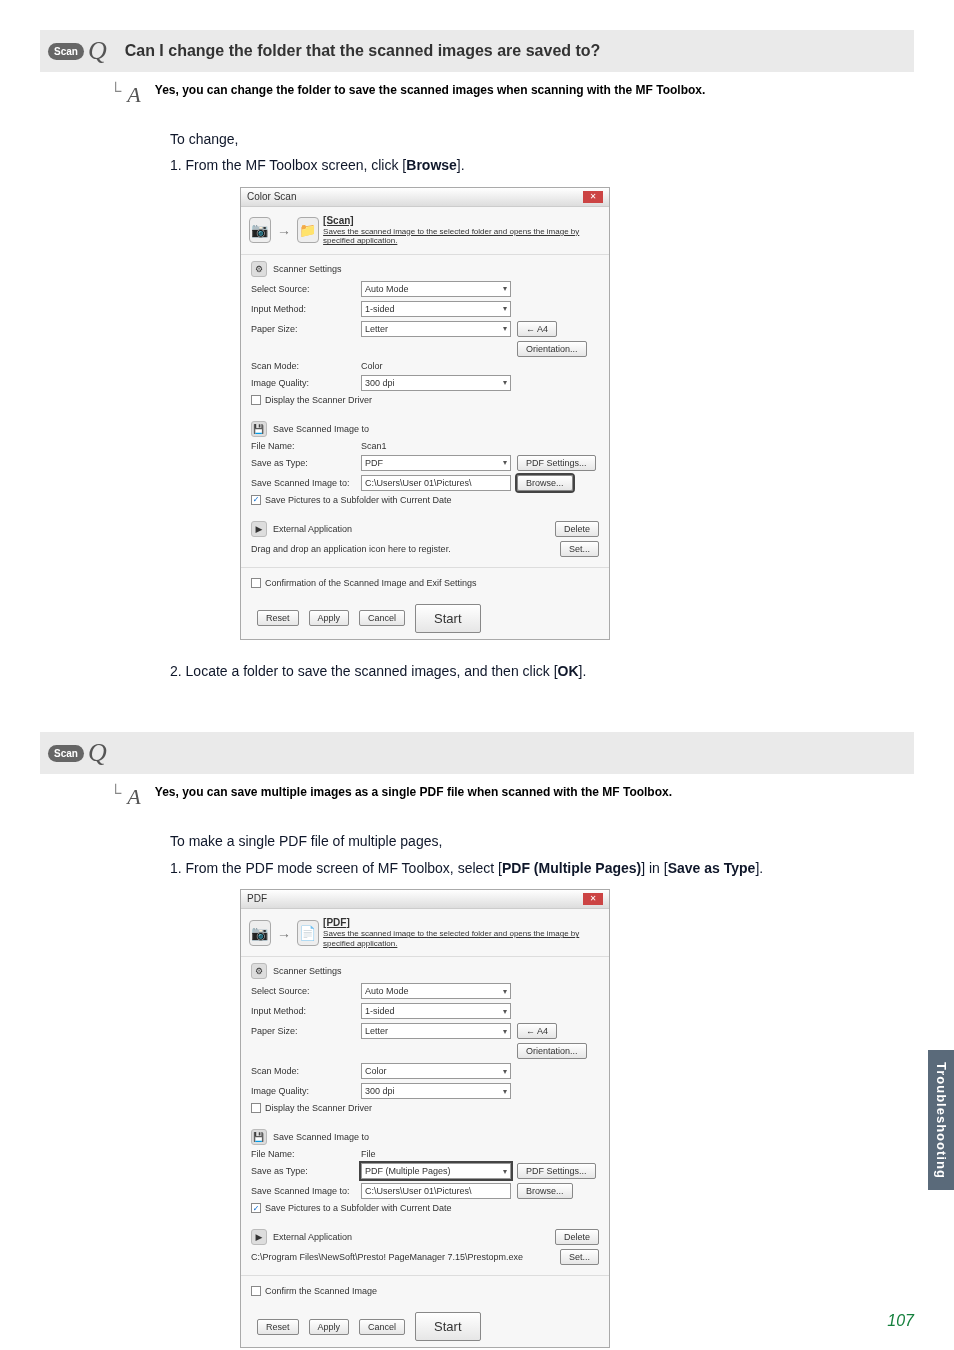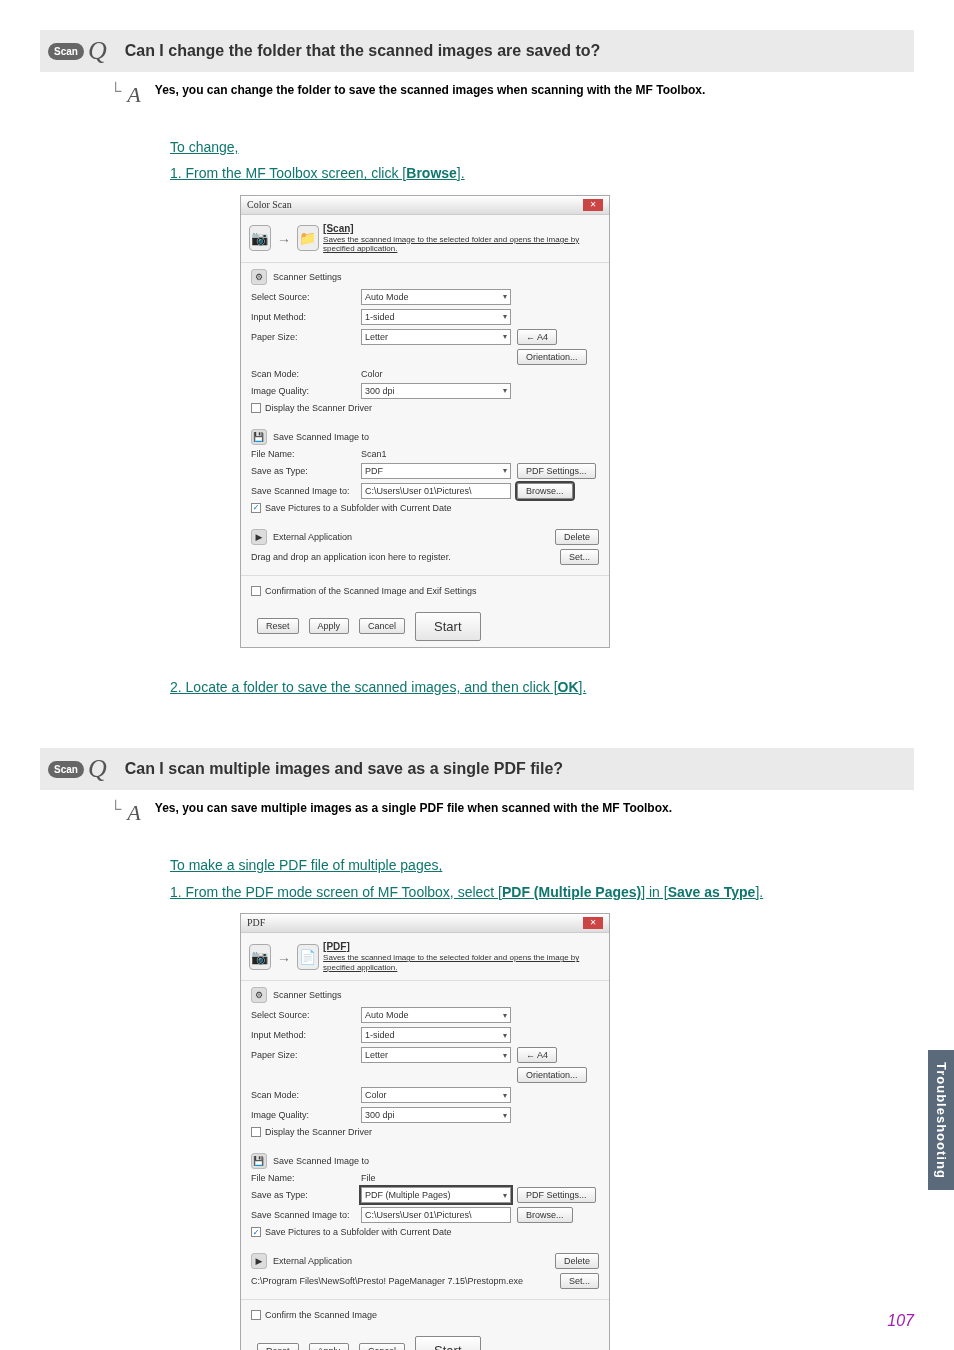--- a/index.html
+++ b/index.html
@@ -67,43 +67,41 @@
   .a-text {
     font-weight: bold;
     font-size: 12px;
     color: #000000;
     flex: 1;
     line-height: 1.4;
   }
   .body-text {
     margin-left: 130px;
     font-size: 14px;
-    color: #0f766e;
-    margin-top: 28px;
+    color: #0f172a;
+    margin-top: 20px;
     line-height: 1.6;
-    text-decoration: underline;
   }
   .body-text p { margin-bottom: 4px; }
   .dialog {
     width: 370px;
     margin-left: 200px;
     margin-top: 10px;
     border: 1px solid #aaa;
     background: #f7f7f7;
     font-size: 9px;
     color: #333;
   }
   .dialog-title {
     background: linear-gradient(#fff, #ddd);
     padding: 3px 6px;
     font-size: 10px;
     border-bottom: 1px solid #ccc;
     display: flex;
     justify-content: space-between;
-    font-family: Liberation Serif, serif;
   }
   .dialog-close {
     width: 20px; height: 12px;
     background: #c44;
     color: #fff;
     font-size: 8px;
     text-align: center;
     line-height: 12px;
   }
   .banner {
@@ -217,21 +215,21 @@
     align-items: center;
     justify-content: center;
     letter-spacing: 1px;
   }
   .page-num {
     position: absolute;
     bottom: 20px;
     right: 40px;
     font-style: italic;
     font-size: 16px;
-    color: #a21caf;
+    color: #15803d;
   }
 </style>
 </head>
 <body>
 
 <div class="page">
 
   <div class="qa-block">
     <div class="q-row">
       <span class="scan-badge">Scan</span>
@@ -355,21 +353,20 @@
       <p>
         <span>2. Locate a folder to save the scanned images, and then click [</span><b>OK</b><span>].</span>
       </p>
     </div>
   </div>
 
   <div class="qa-block">
     <div class="q-row">
       <span class="scan-badge">Scan</span>
       <span class="q-letter">Q</span>
-      <span class="q-text">Can I scan multiple images and save as a single PDF file?</span>
     </div>
     <div class="a-letter-row">
       <span class="tree-mark">└</span>
       <span class="a-letter">A</span>
       <span class="a-text">Yes, you can save multiple images as a single PDF file when scanned with the MF Toolbox.</span>
     </div>
     <div class="body-text">
       <p>To make a single PDF file of multiple pages,</p>
       <p>
         <span>1. From the PDF mode screen of MF Toolbox, select [</span><b>PDF (Multiple Pages)</b><span>] in [</span><b>Save as Type</b><span>].</span>

